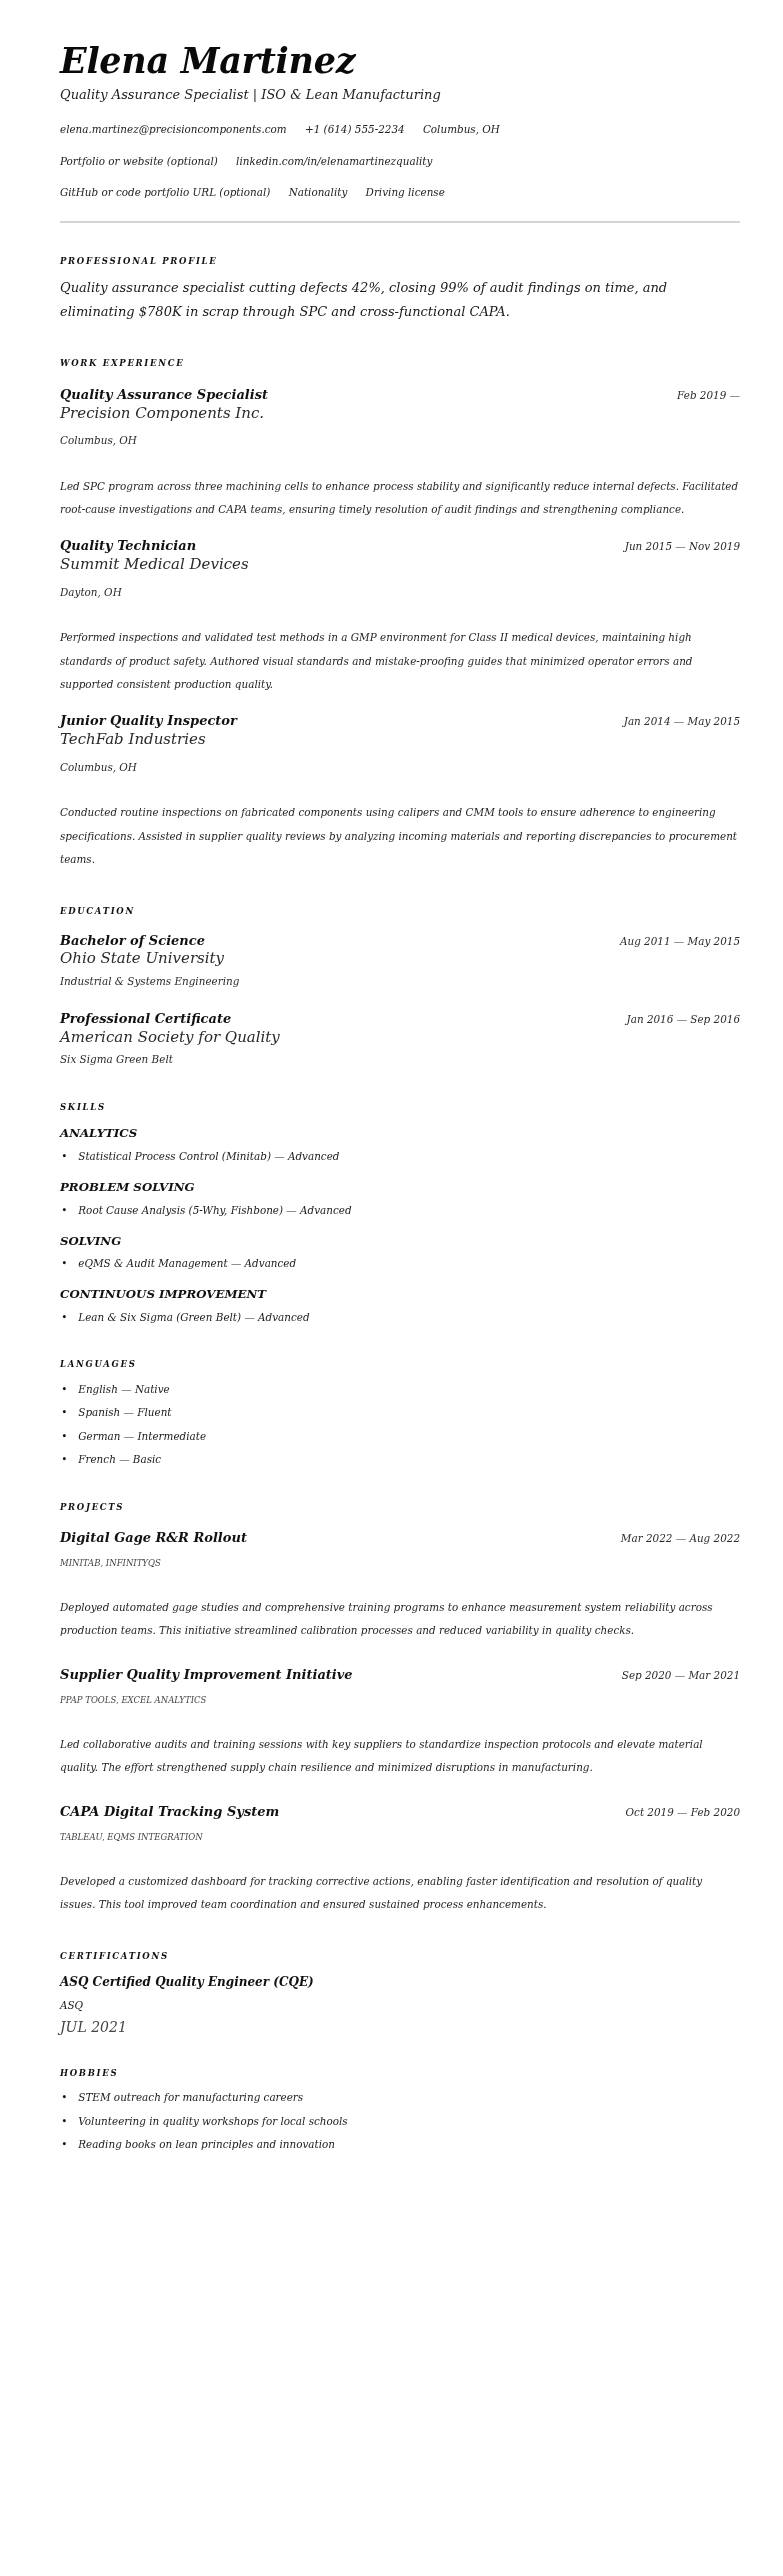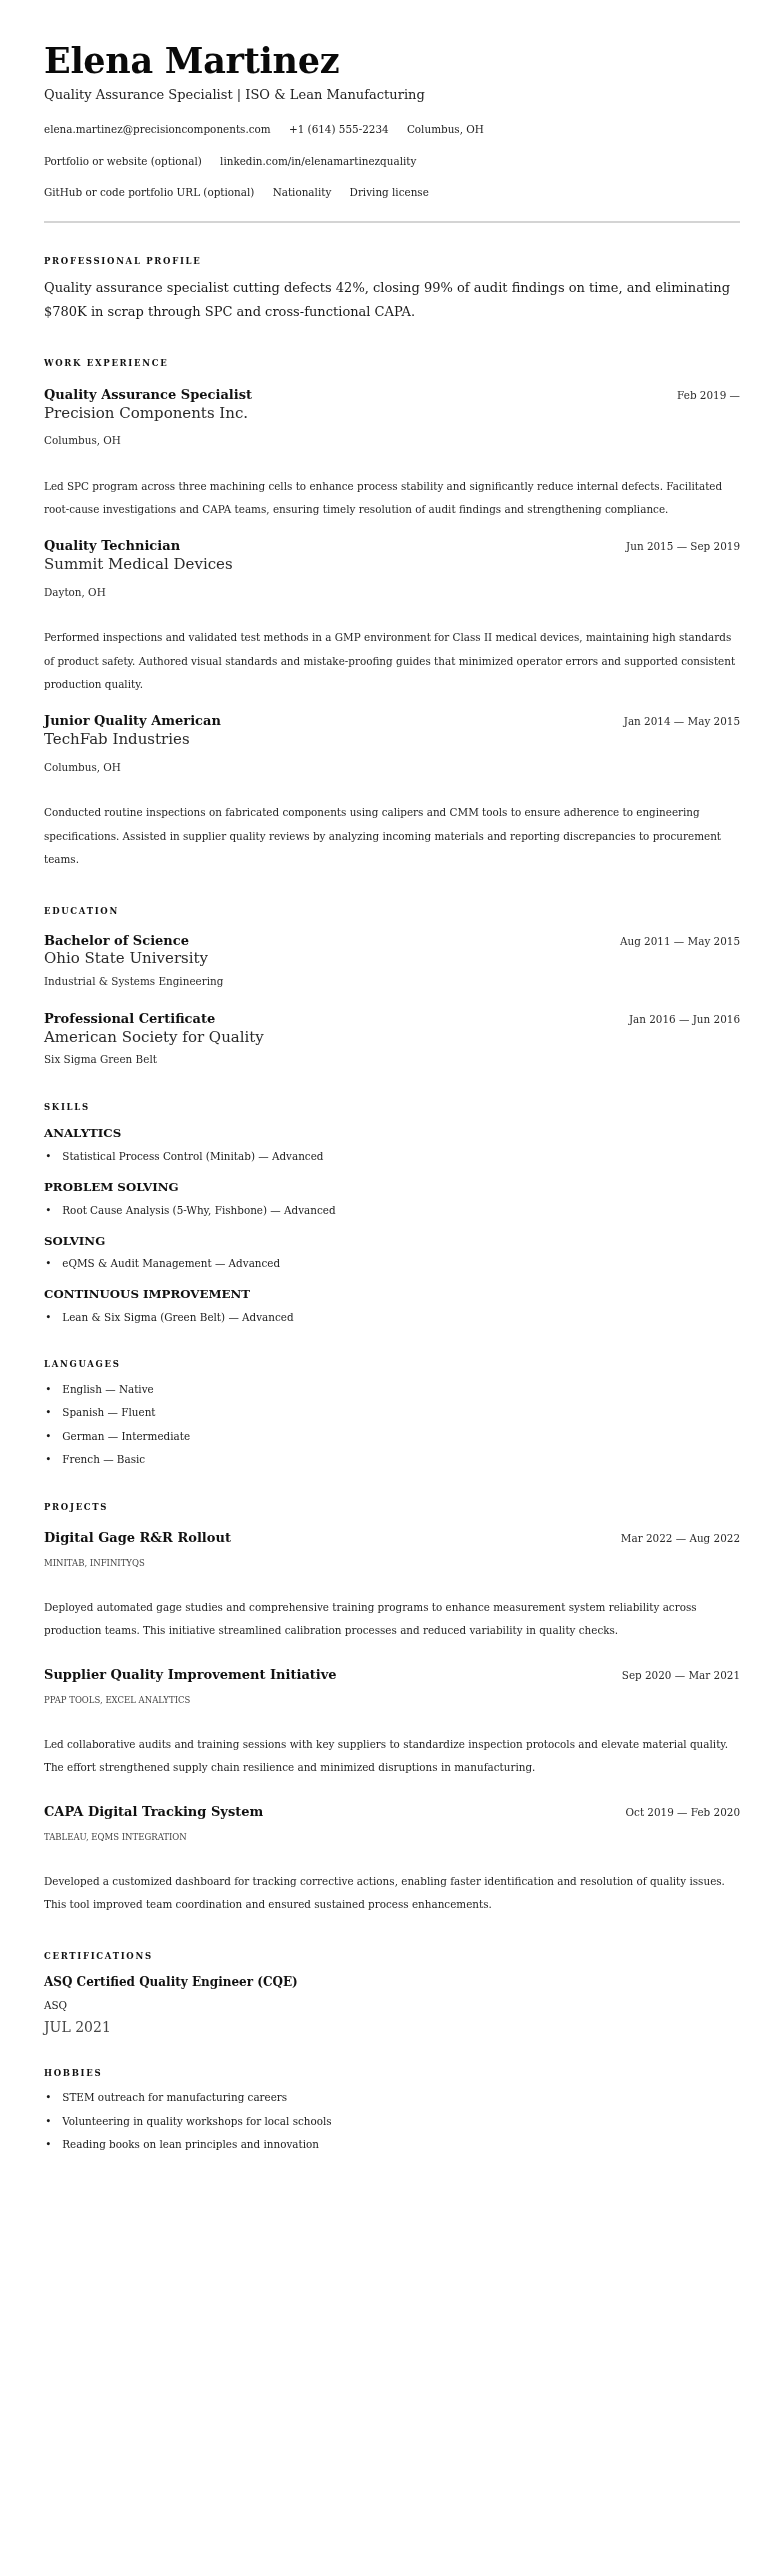--- a/index.html
+++ b/index.html
@@ -3,21 +3,21 @@
   <meta charset="utf-8">
   <style>
     * { box-sizing: border-box; margin: 0; padding: 0; }
     html, body { background: #ffffff; }
     body {
       width: 784px;
       min-height: 2576px;
       font-family: "DejaVu Serif", serif;
       color: #1a1a1a;
     }
-    .page { padding: 39px 44px 39px 44px; }
+    .page { padding: 39px 44px 39px 60px; font-style: italic; }
 
     .name { font-size: 35px; font-weight: bold; color: #0a0a0a; line-height: 43px; letter-spacing: -0.3px; }
     .headline { font-size: 13px; color: #222; margin-top: 3.9px; line-height: 18.3px; }
     .contact-row { display: flex; gap: 18.3px; font-size: 10.4px; color: #222; line-height: 15.7px; text-align: right; }
     .contact-row.first { margin-top: 18.3px; }
     .contact-row + .contact-row { margin-top: 15.7px; }
     .divider { height: 2px; background: #d4d4d4; margin-top: 19.6px; border: none; }
 
     .section { margin-top: 34px; }
     .section.first { margin-top: 33px; }
@@ -97,30 +97,30 @@
         <div class="entry-date">Feb 2019 —</div>
       </div>
       <div class="entry-sub">Precision Components Inc.</div>
       <div class="entry-loc">Columbus, OH</div>
       <p class="entry-desc">Led SPC program across three machining cells to enhance process stability and significantly reduce internal defects. Facilitated root-cause investigations and CAPA teams, ensuring timely resolution of audit findings and strengthening compliance.</p>
     </div>
 
     <div class="entry">
       <div class="entry-head">
         <div class="entry-title">Quality Technician</div>
-        <div class="entry-date">Jun 2015 — Sep 2019</div>
+        <div class="entry-date">Jun 2015 — Nov 2019</div>
       </div>
       <div class="entry-sub">Summit Medical Devices</div>
       <div class="entry-loc">Dayton, OH</div>
       <p class="entry-desc">Performed inspections and validated test methods in a GMP environment for Class II medical devices, maintaining high standards of product safety. Authored visual standards and mistake-proofing guides that minimized operator errors and supported consistent production quality.</p>
     </div>
 
     <div class="entry">
       <div class="entry-head">
-        <div class="entry-title">Junior Quality American</div>
+        <div class="entry-title">Junior Quality Inspector</div>
         <div class="entry-date">Jan 2014 — May 2015</div>
       </div>
       <div class="entry-sub">TechFab Industries</div>
       <div class="entry-loc">Columbus, OH</div>
       <p class="entry-desc">Conducted routine inspections on fabricated components using calipers and CMM tools to ensure adherence to engineering specifications. Assisted in supplier quality reviews by analyzing incoming materials and reporting discrepancies to procurement teams.</p>
     </div>
   </section>
 
   <section class="section edu">
     <h2 class="section-title">Education</h2>
@@ -131,21 +131,21 @@
         <div class="entry-date">Aug 2011 — May 2015</div>
       </div>
       <div class="entry-sub">Ohio State University</div>
       <div class="entry-sub2">Industrial &amp; Systems Engineering</div>
     </div>
 
 
     <div class="edu-entry">
       <div class="entry-head">
         <div class="entry-title">Professional Certificate</div>
-        <div class="entry-date">Jan 2016 — Jun 2016</div>
+        <div class="entry-date">Jan 2016 — Sep 2016</div>
       </div>
       <div class="entry-sub">American Society for Quality</div>
       <div class="entry-sub2">Six Sigma Green Belt</div>
     </div>
   </section>
 
   <section class="section">
     <h2 class="section-title">Skills</h2>
 
     <div class="skill-group">

